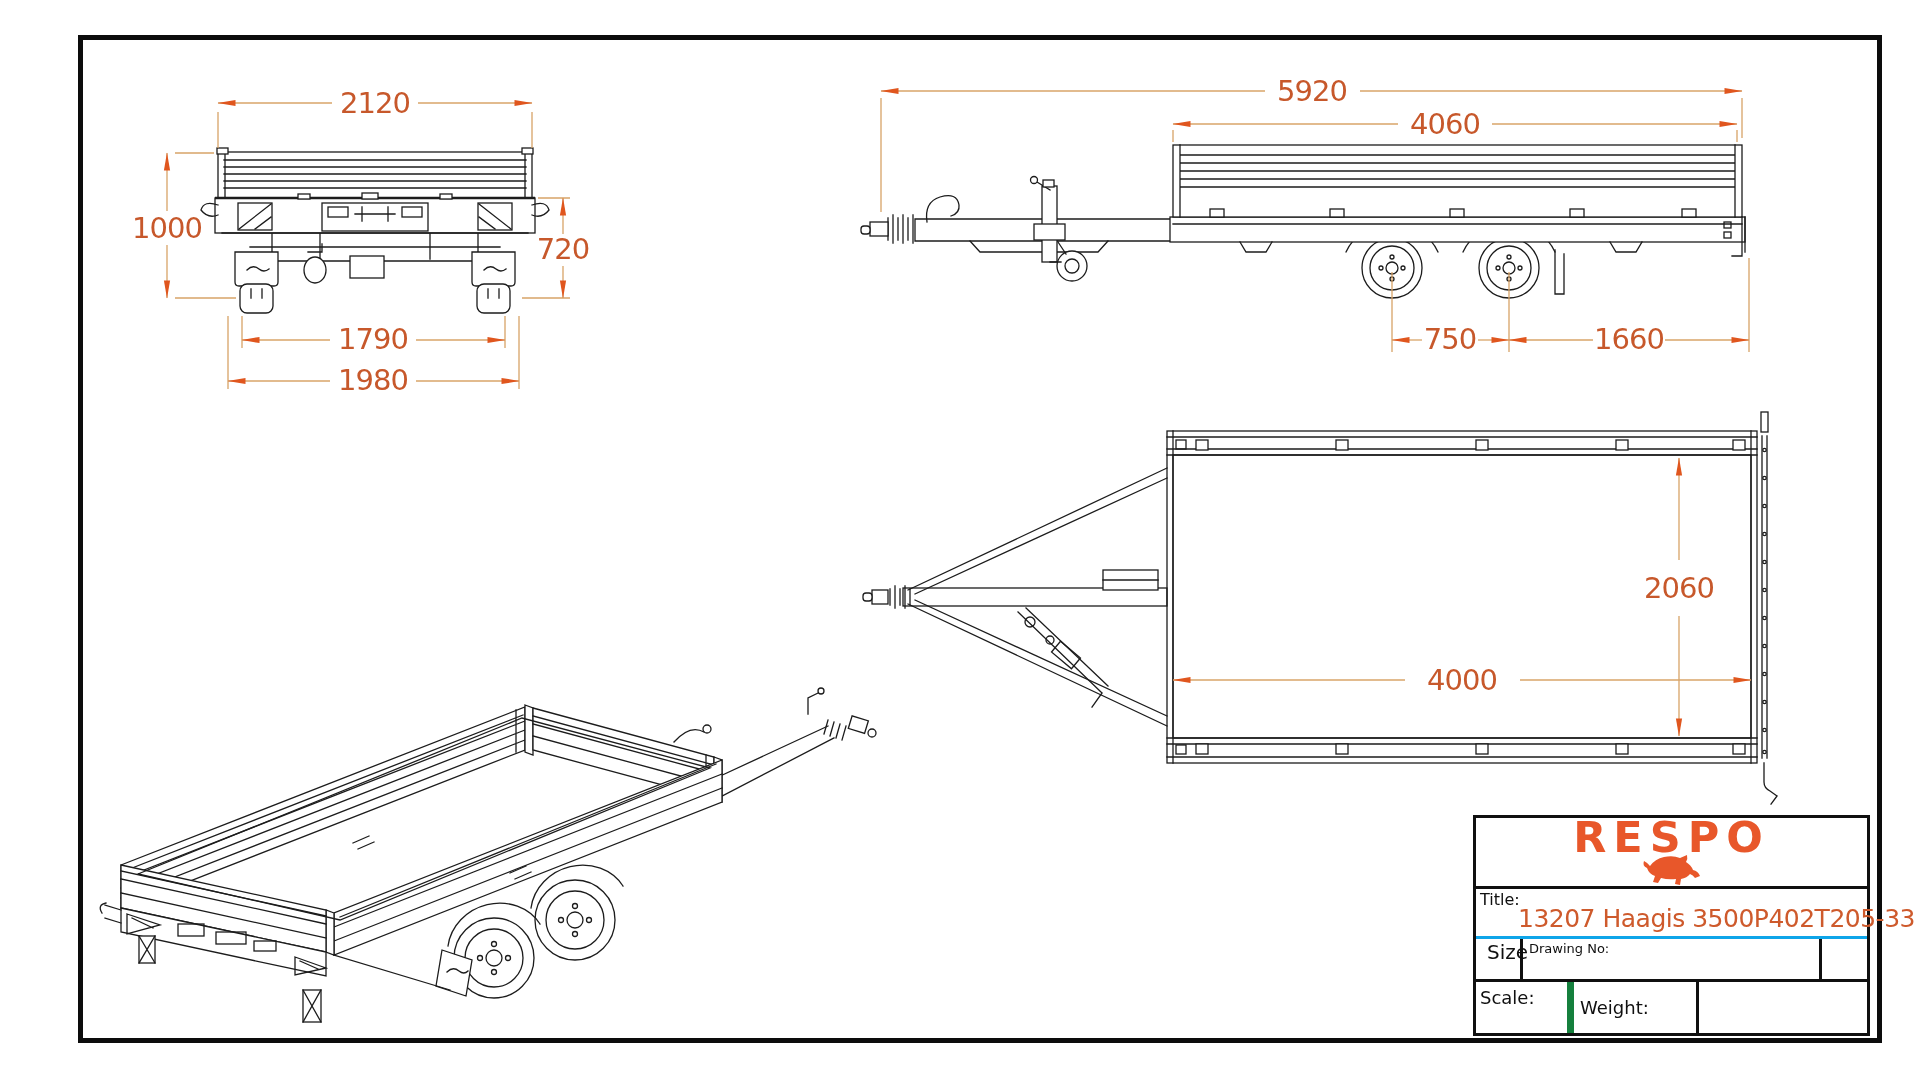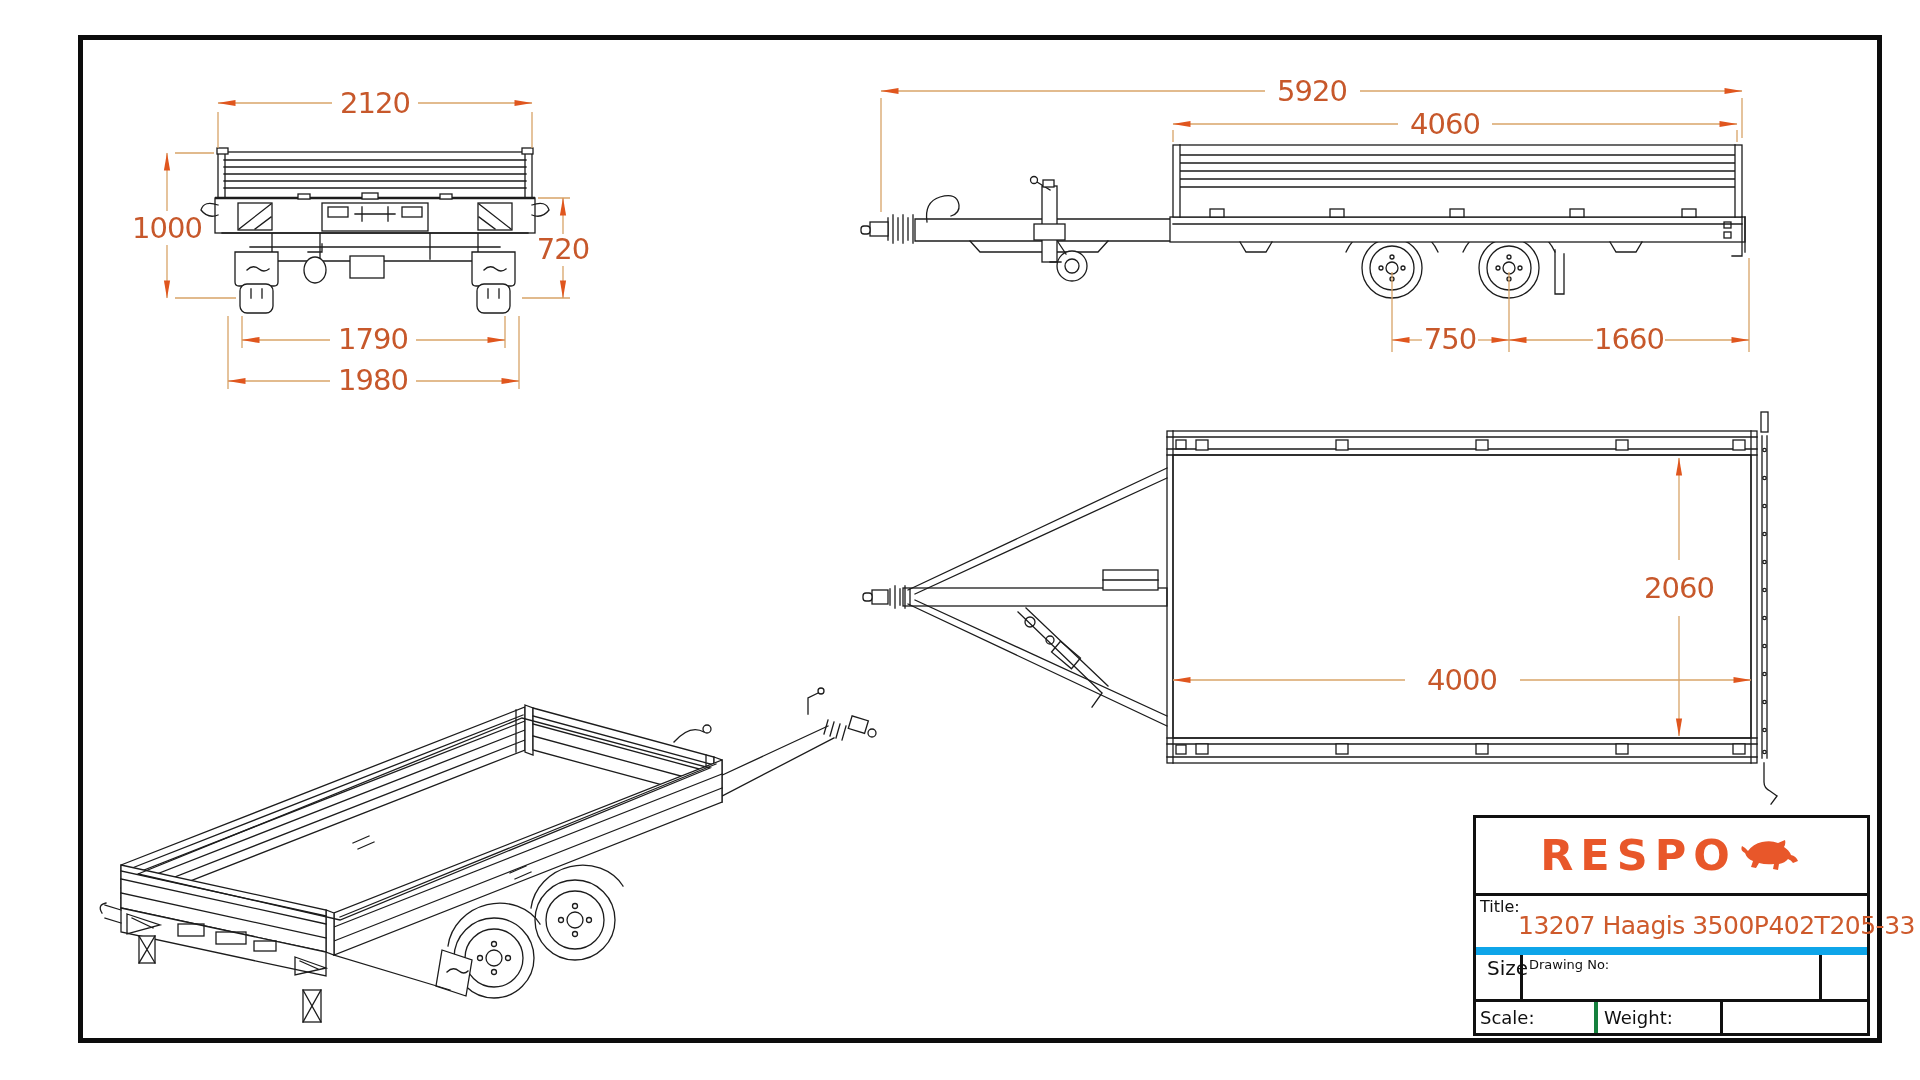--- a/index.html
+++ b/index.html
@@ -10,34 +10,34 @@
   svg.art{position:absolute;left:0;top:0;width:1920px;height:1080px;}
   .ln{stroke:#1c1c1c;stroke-width:1.3;fill:none;stroke-linecap:square;}
   .lnf{stroke:#1c1c1c;stroke-width:1.3;fill:#ffffff;}
   .lnt{stroke:#1c1c1c;stroke-width:2.4;fill:none;}
   .dim{stroke:#d8a468;stroke-width:1.3;fill:none;}
   .dimtxt{fill:#c7582b;font-family:"DejaVu Sans",sans-serif;font-size:29px;letter-spacing:-1px;
           text-anchor:middle;}
   
   .tblock{position:absolute;left:1463px;top:815px;width:397px;height:221px;background:#fff;
           border:3px solid #101010;box-sizing:border-box;display:flex;flex-direction:column;}
-  .tb-logo{height:78px;border-bottom:3px solid #101010;display:flex;
+  .tb-logo{height:78px;border-bottom:3px solid #101010;display:flex;flex-direction:column;
            align-items:center;justify-content:center;}
   .tb-brand{font-size:43px;font-weight:800;letter-spacing:7px;color:#e8572a;line-height:0.85;}
-  .tb-title{height:53px;border-bottom:8px solid #0ea5e9;position:relative;}
+  .tb-title{height:53px;border-bottom:3px solid #0ea5e9;position:relative;}
   .tb-title-label{position:absolute;left:4px;top:1px;font-size:16px;color:#101010;}
   .tb-title-value{position:absolute;left:42px;top:15px;font-size:25px;color:#ce5a2c;
                   letter-spacing:-0.5px;white-space:nowrap;}
   .tb-size-row{height:46px;border-bottom:3px solid #101010;display:flex;}
   .tb-size{width:47px;border-right:3px solid #101010;font-size:20px;padding:1px 11px;box-sizing:border-box;color:#101010;}
   .tb-drawing{flex:1;font-size:13px;padding:2px 6px;color:#101010;}
   .tb-size-empty{width:48px;border-left:3px solid #101010;box-sizing:border-box;}
   .tb-scale-row{flex:1;display:flex;}
-  .tb-scale{width:122px;border-right:4px solid #15803d;font-size:18px;padding:5px 4px;box-sizing:border-box;color:#101010;}
-  .tb-weight{width:125px;border-right:3px solid #101010;font-size:18px;padding:5px 6px;box-sizing:border-box;color:#101010;}
+  .tb-scale{width:98px;border-right:7px solid #15803d;font-size:18px;padding:5px 4px;box-sizing:border-box;color:#101010;}
+  .tb-weight{width:125px;border-right:3px solid #101010;font-size:18px;padding:15px 6px;box-sizing:border-box;color:#101010;}
   .tb-scale-empty{flex:1;}
 </style>
 </head>
 <body>
 
 <div class="stage">
   <div class="sheet-border"></div>
 
   <svg class="art" viewBox="0 0 1920 1080">
     <defs>

